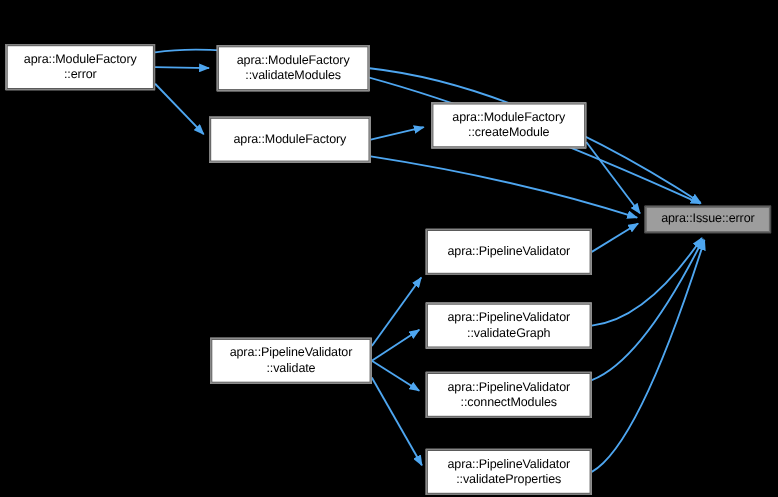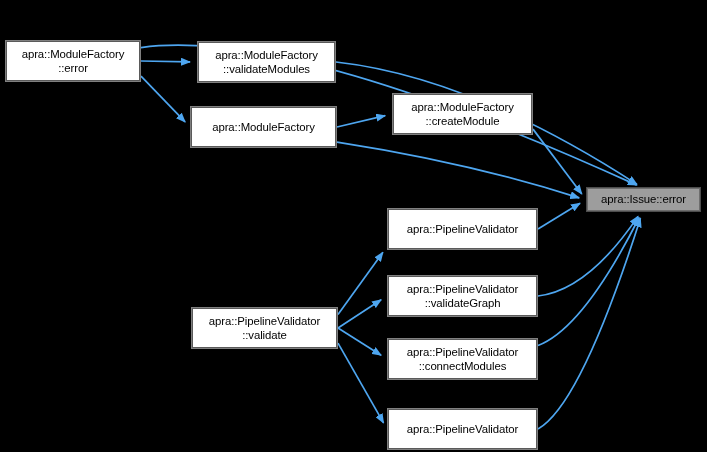--- a/index.html
+++ b/index.html
@@ -121,15 +121,16 @@
     <span class="nl">::validate</span>
   </div>
 
   <div class="node" style="left: 387px; top: 338px; width: 151px; height: 42px;">
     <span class="nl">apra::PipelineValidator</span>
     <span class="nl">::connectModules</span>
   </div>
 
   <div class="node" style="left: 387px; top: 408px; width: 151px; height: 42px;">
     <span class="nl">apra::PipelineValidator</span>
+    <span class="nl">::validateProperties</span>
   </div>
 
 </div>
 
 </body></html>

